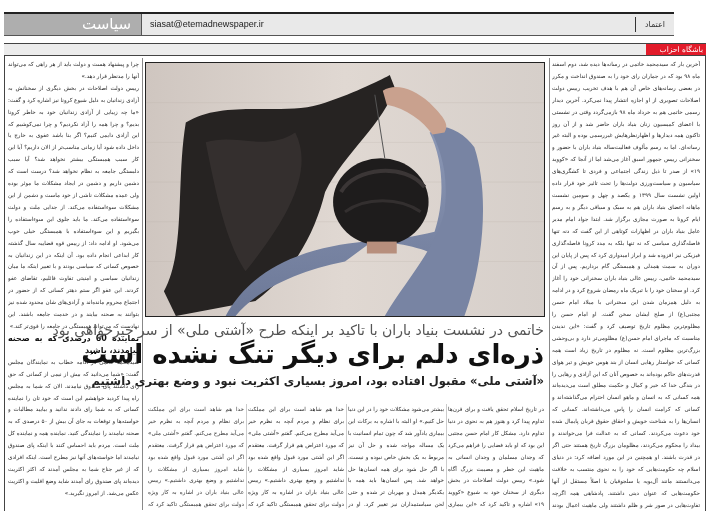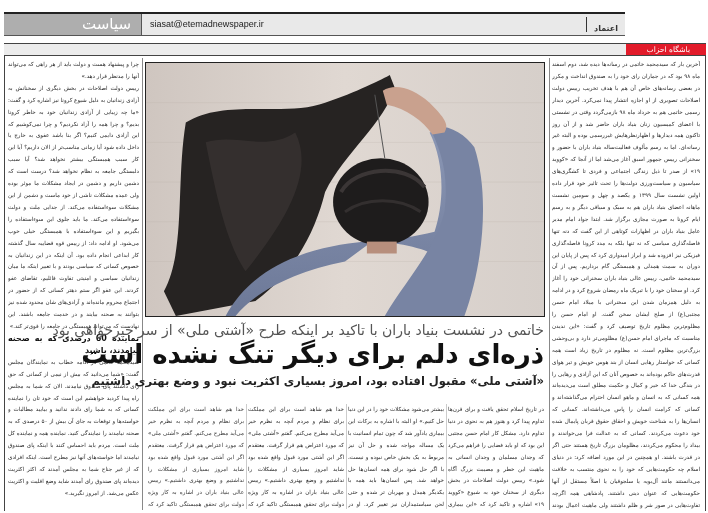--- a/index.html
+++ b/index.html
@@ -1,29 +1,29 @@
 <!DOCTYPE html>
 <html><head>
 <meta charset="utf-8">
 <style>
   * { box-sizing: border-box; margin: 0; padding: 0; }
   html, body { width: 708px; height: 513px; background: #ffffff; overflow: hidden; }
   body { position: relative; font-family: "DejaVu Sans", sans-serif; color: #1a1a1a; direction: rtl; }
 
   
-  .masthead { position: absolute; top: 12px; left: 4px; width: 621px; height: 24px; border-top: 2px solid #222; border-bottom: 1px solid #555; background: #e9e9e9; }
+  .masthead { position: absolute; top: 12px; left: 4px; width: 670px; height: 24px; border-top: 2px solid #222; border-bottom: 1px solid #555; background: #e9e9e9; }
   .section-tab { position: absolute; left: 0; top: 0; width: 138px; height: 21px; background: #aeaeae; border-right: 1px solid #555; color: #ffffff; font-size: 15px; line-height: 21px; text-align: right; padding-right: 10px; direction: rtl; }
   .email { position: absolute; left: 146px; top: 0; height: 21px; line-height: 21px; font-size: 9px; color: #222; direction: ltr; font-family: "Liberation Sans", sans-serif; }
-  .logo { position: absolute; right: 6px; top: 2px; width: 26px; height: 17px; display: flex; align-items: flex-end; justify-content: center; font-size: 11px; font-weight: bold; color: #333; }
+  .logo { position: absolute; right: 6px; top: 2px; width: 26px; height: 17px; display: flex; align-items: center; justify-content: center; font-size: 11px; font-weight: normal; color: #333; }
   .logo-sep { position: absolute; right: 38px; top: 3px; width: 1px; height: 15px; background: #333; }
   .dateline { position: absolute; right: 46px; top: 0; height: 21px; line-height: 21px; font-size: 7px; color: #333; white-space: nowrap; }
 
   
   .strip { position: absolute; top: 43px; left: 4px; width: 702px; height: 13px; border-top: 1px solid #444; border-bottom: 1px solid #444; background: #ececec; }
-  .strip-label { position: absolute; right: 0; top: 0; height: 11px; width: 80px; background: #e21b2a; color: #fff; font-size: 7.5px; line-height: 11px; text-align: right; padding-right: 16px; }
+  .strip-label { position: absolute; right: 0; top: 0; height: 11px; width: 60px; background: #e21b2a; color: #fff; font-size: 7.5px; line-height: 11px; text-align: right; padding-right: 3px; }
 
   
   .frame { position: absolute; top: 43px; left: 4px; width: 702px; height: 468px; border-left: 1px solid #444; border-right: 1px solid #444; }
 
   
   .col { position: absolute; font-size: 5.6px; line-height: 11.9px; color: #2a2a2a; text-align: justify; overflow: hidden; }
   .col p { margin: 0; }
   .col .sub { font-size: 8px; font-weight: bold; color: #111; line-height: 12px; }
   .col-left { left: 8px; top: 59px; width: 131px; height: 450px; }
   .col-right { right: 8px; top: 59px; width: 148px; height: 450px; }

